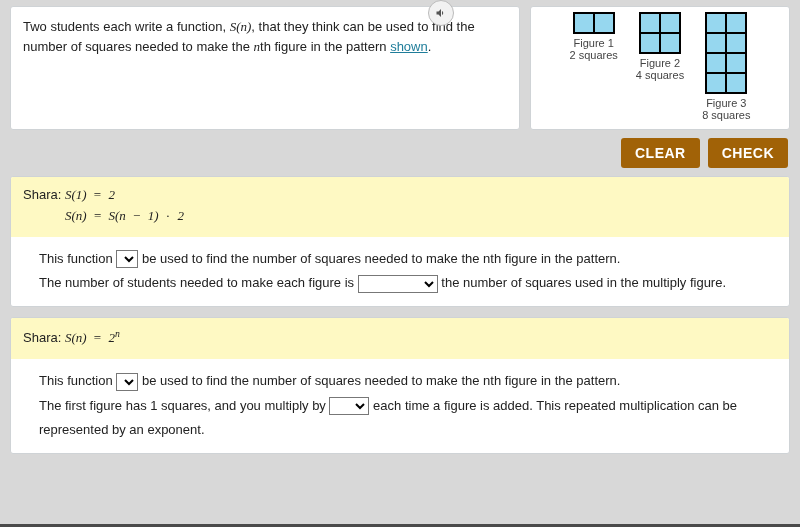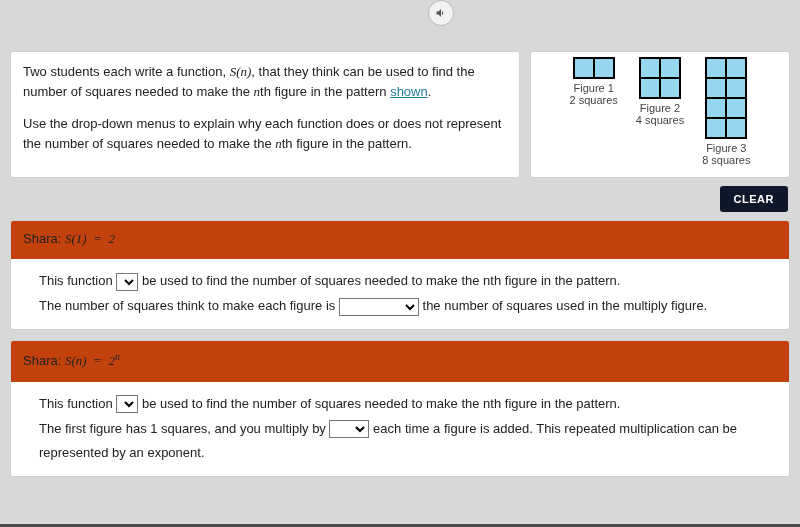--- a/index.html
+++ b/index.html
@@ -16,21 +16,20 @@
     height: 527px;
     position: relative;
     background: #d8d8d8;
     overflow: hidden;
   }
   .top-row {
     display: flex;
     padding: 6px 10px 4px 10px;
     gap: 10px;
     align-items: stretch;
-    margin-top: 45px;
   }
   .card {
     background: #fff;
     border: 1px solid #cfd3d6;
     border-radius: 3px;
     padding: 10px 12px;
   }
   .prompt-card {
     flex: 1;
     line-height: 1.55;
@@ -78,39 +77,39 @@
     z-index: 5;
   }
   .audio-btn svg { width: 12px; height: 12px; fill: #555; }
   .actions-row {
     display: flex;
     justify-content: flex-end;
     gap: 8px;
     padding: 4px 12px 8px 12px;
   }
   .btn {
-    background: #0f172a;
+    background: #a16207;
     color: #fff;
     font-weight: bold;
-    font-size: 11px;
+    font-size: 14px;
     letter-spacing: 0.5px;
     border: none;
     border-radius: 3px;
     padding: 7px 14px;
     cursor: pointer;
   }
   .section {
     margin: 0 10px 10px 10px;
     border: 1px solid #cfd3d6;
     border-radius: 3px;
     background: #fff;
     overflow: hidden;
   }
   .section-header {
-    background: #c2410c;
+    background: #fef9c3;
     color: #222;
     padding: 8px 12px 10px 12px;
     font-size: 13px;
     line-height: 1.6;
   }
   .eq { font-family: Georgia, 'Times New Roman', serif; font-style: italic; }
   .eq .op { font-style: normal; padding: 0 4px;}
   .eq sup { font-size: 0.75em; }
   .indent { padding-left: 42px; display:block; }
   .section-body {
@@ -141,23 +140,20 @@
     <svg viewBox="0 0 24 24">
         <path d="M3 9v6h4l5 5V4L7 9H3zm13.5 3a4.5 4.5 0 0 0-2.5-4v8a4.5 4.5 0 0 0 2.5-4z"></path>
       </svg>
   </div>
 
   <div class="top-row">
     <div class="card prompt-card">
       <p>
         <span>Two students each write a function, </span><span class="ital">S(n)</span><span>, that they think can be used to find the number of squares needed to make the </span><span class="ital">n</span><span>th figure in the pattern </span><span class="link">shown</span><span>.</span>
       </p>
-      <p>
-        <span>Use the drop-down menus to explain why each function does or does not represent the number of squares needed to make the </span><span class="ital">n</span><span>th figure in the pattern.</span>
-      </p>
     </div>
 
     <div class="card figures-card">
       <div class="fig-col">
         <div class="fig-vis">
           <div class="sq-row">
               <div class="sq"></div>
               <div class="sq"></div>
             </div>
         </div>
@@ -195,37 +191,41 @@
               <div class="sq"></div>
             </div>
         </div>
         <div><span>Figure 3</span><br><span>8 squares</span></div>
       </div>
     </div>
   </div>
 
   <div class="actions-row">
     <button class="btn">CLEAR</button>
+    <button class="btn">CHECK</button>
   </div>
 
   <div class="section">
     <div class="section-header">
       <span>Shara:</span>
       <span class="eq">
         <span>S(1)</span><span class="op"> = </span><span>2</span>
       </span>
+      <span class="indent eq">
+        <span>S(n)</span><span class="op"> = </span><span>S(n</span><span class="op"> − </span><span>1)</span><span class="op"> · </span><span>2</span>
+      </span>
     </div>
     <div class="section-body">
       <div>
         <span>This function </span>
         <select class="dd"><option></option></select>
         <span> be used to find the number of squares needed to make the </span><span class="ital">n</span><span>th figure in the pattern.</span>
       </div>
       <div>
-        <span>The number of squares think to make each figure is </span>
+        <span>The number of students needed to make each figure is </span>
         <select class="dd" style="width:80px"><option></option></select>
         <span> the number of squares used in the multiply figure.</span>
       </div>
     </div>
   </div>
 
   <div class="section">
     <div class="section-header">
       <span>Shara:</span>
       <span class="eq">

